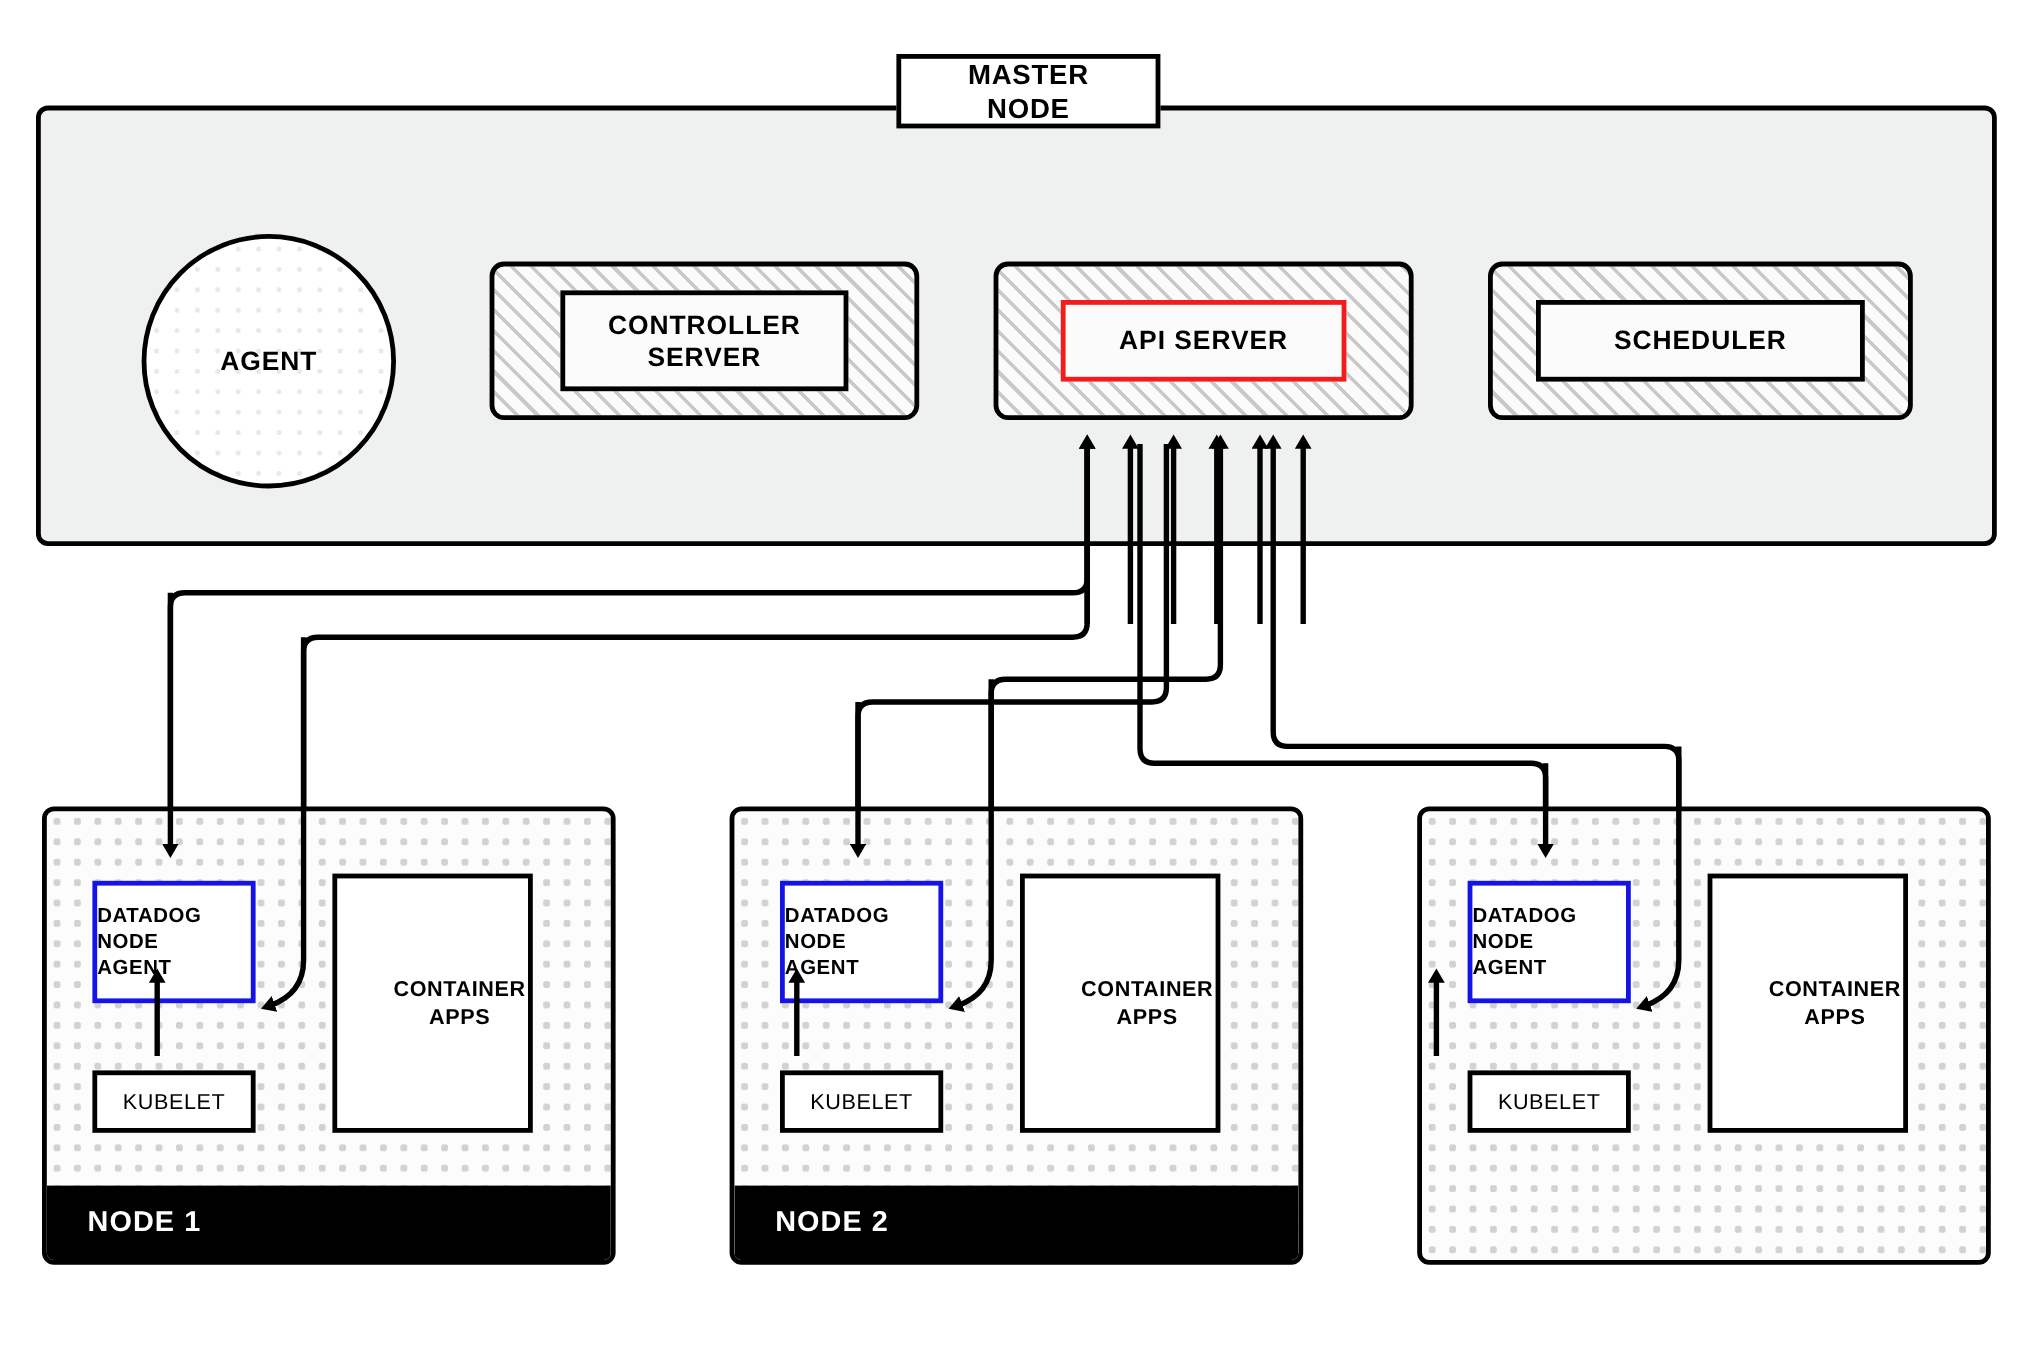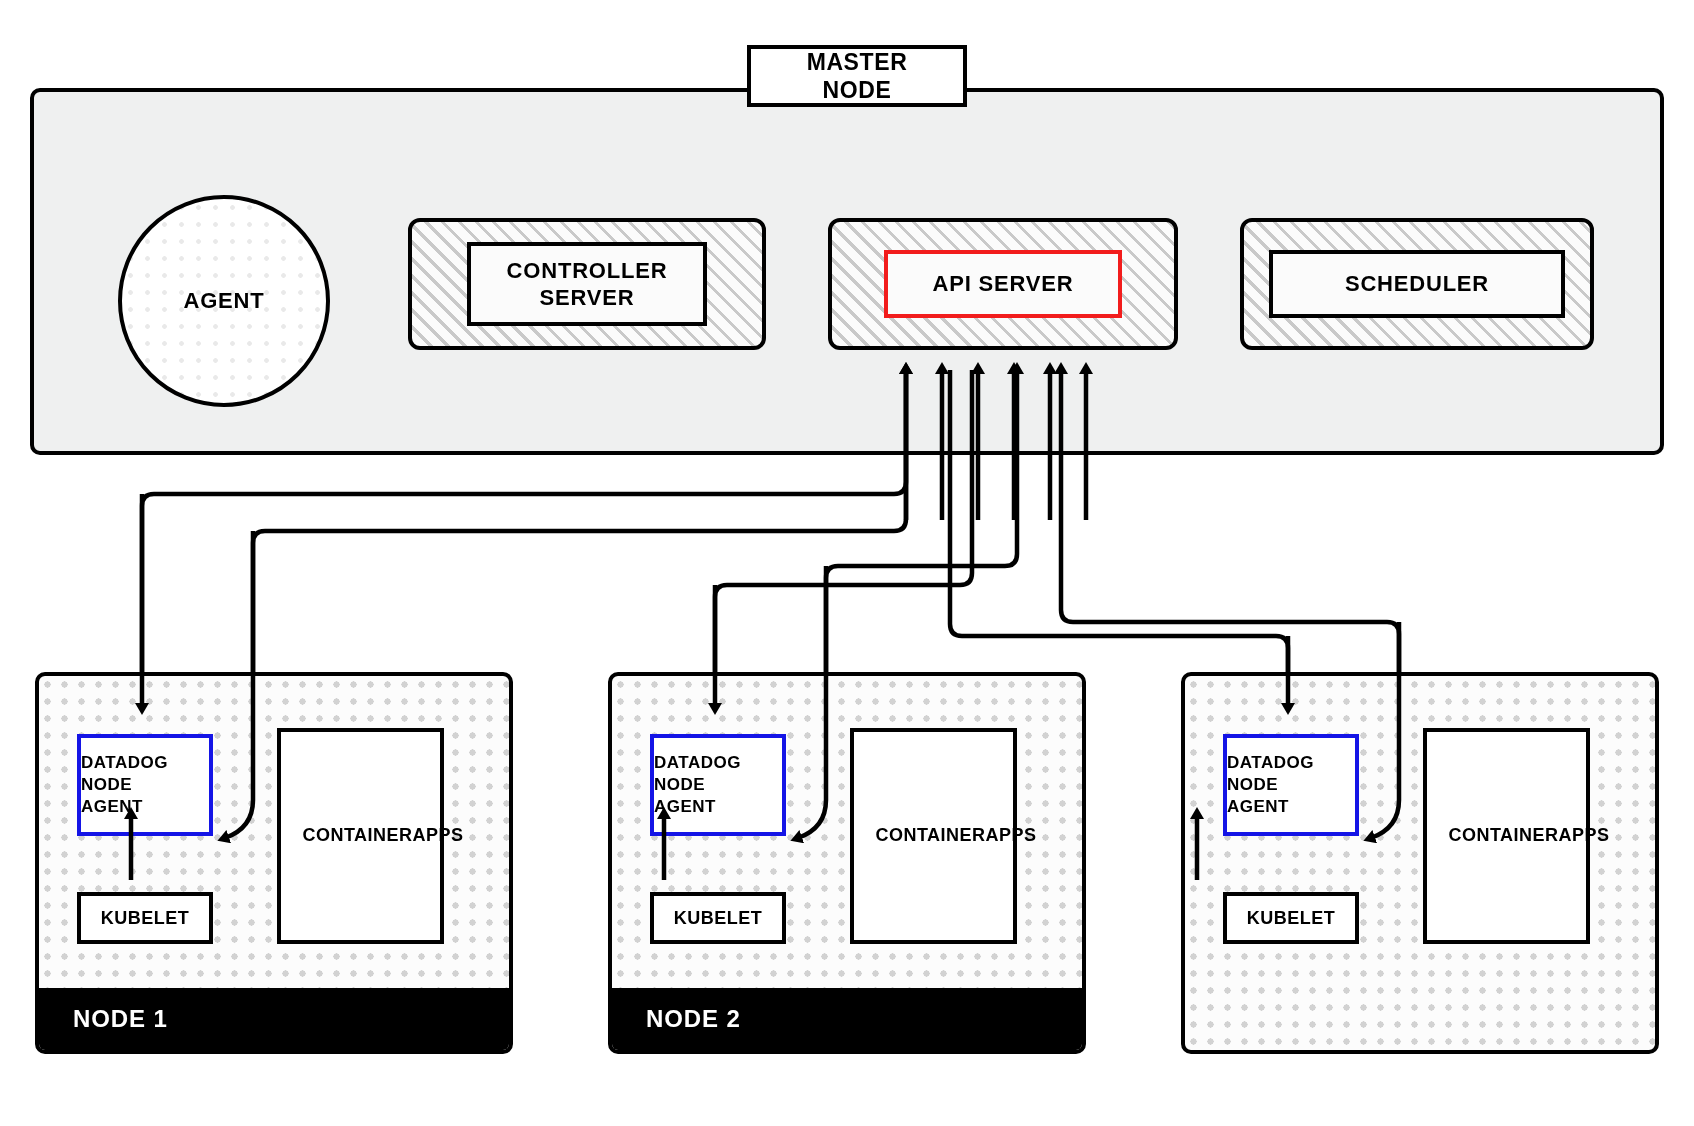--- a/index.html
+++ b/index.html
@@ -121,21 +121,21 @@
     width: 240px; height: 84px;
     border: 4px solid #000000;
   }
   #comp-api { left: 828px; width: 350px; }
   #comp-api .inner {
     width: 238px; height: 68px;
     border: 4px solid #f21c1c;
   }
   #comp-scheduler { left: 1240px; width: 354px; }
   #comp-scheduler .inner {
-    width: 296px; height: 68px;
+    width: 274px; height: 68px;
     border: 4px solid #000000;
   }
 
   
   .node {
     position: absolute;
     top: 672px;
     width: 478px;
     height: 382px;
     border: 4px solid #000000;
@@ -204,37 +204,37 @@
     background: #ffffff;
     border: 4px solid #000000;
     box-sizing: border-box;
     display: flex;
     align-items: center;
     justify-content: center;
     z-index: 5;
   }
   .kubelet span {
     font-size: 18px;
-    font-weight: bold;
+    font-weight: normal;
     letter-spacing: 0.5px;
     color: #000000;
   }
 
   
   .apps {
     position: absolute;
     left: 238px;
     top: 52px;
     width: 167px;
     height: 216px;
     background: #ffffff;
     border: 4px solid #000000;
     box-sizing: border-box;
     display: flex;
-    flex-direction: row;
+    flex-direction: column;
     align-items: center;
     justify-content: center;
     z-index: 5;
     padding-left: 45px;
   }
   .apps span {
     font-size: 18px;
     font-weight: bold;
     letter-spacing: 0.5px;
     line-height: 1.3;

